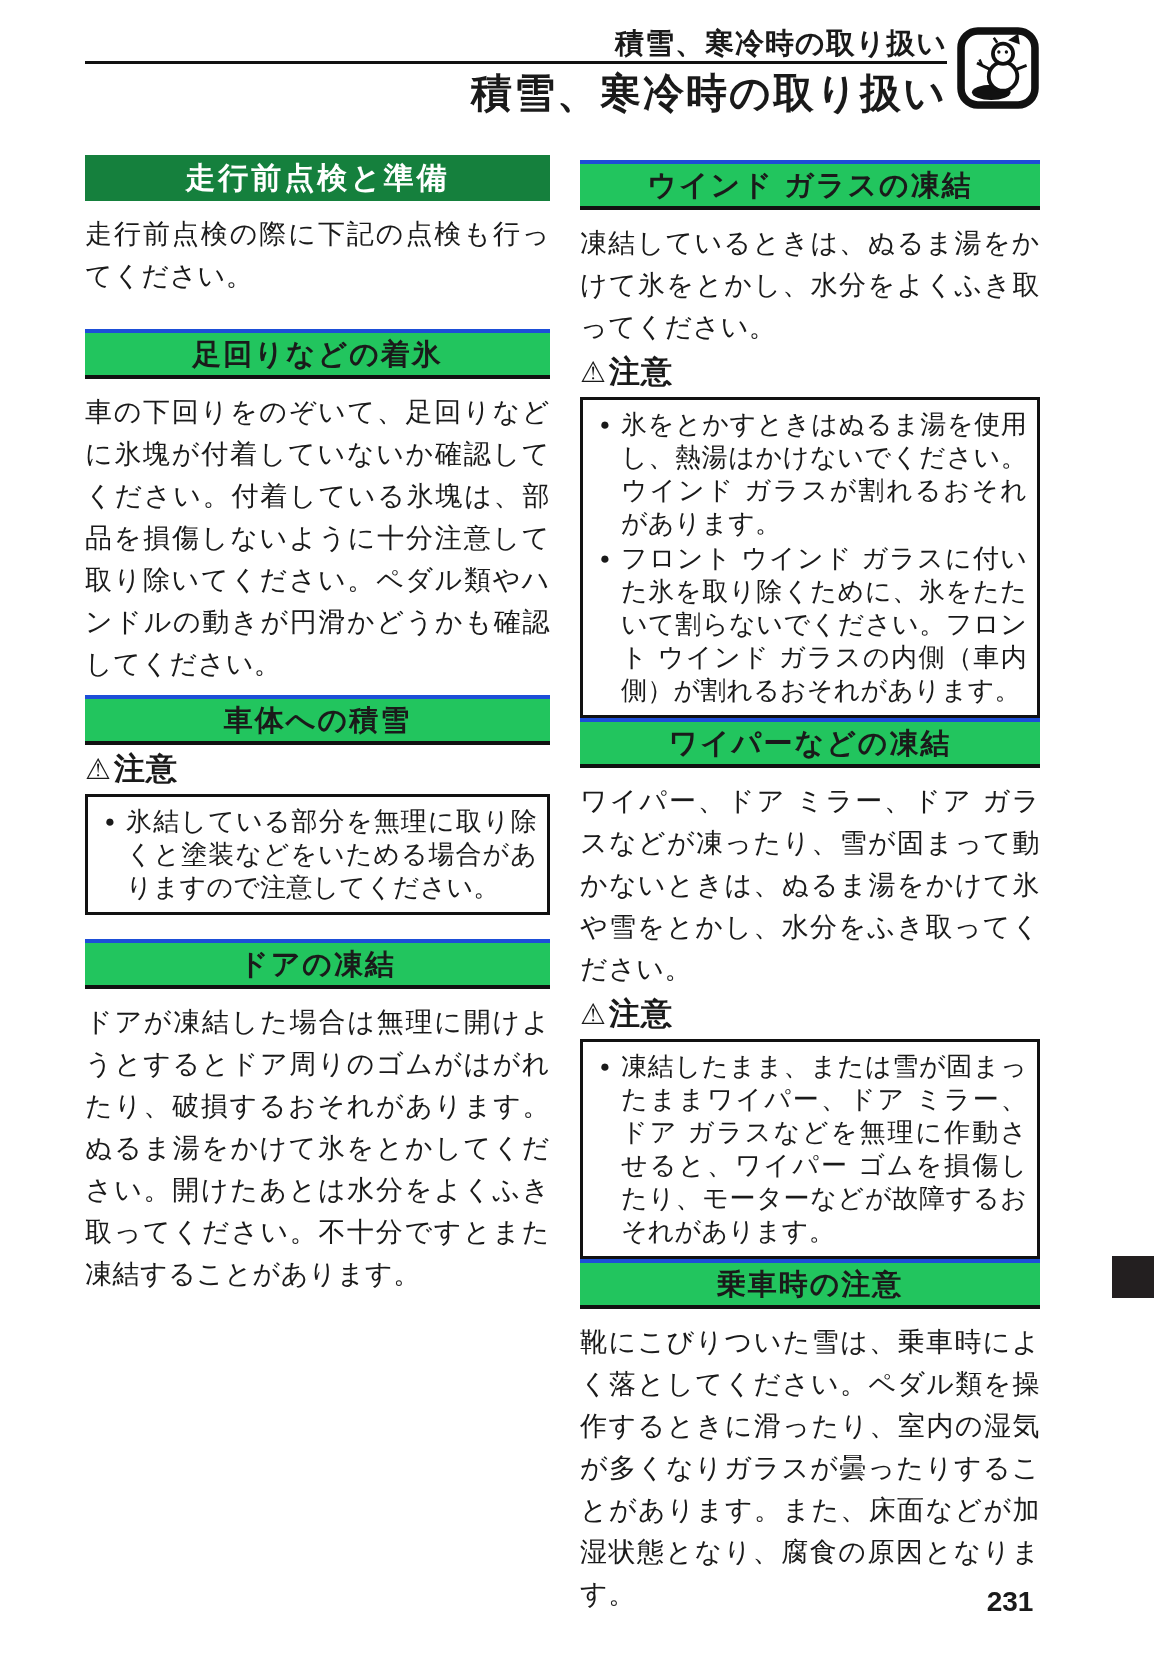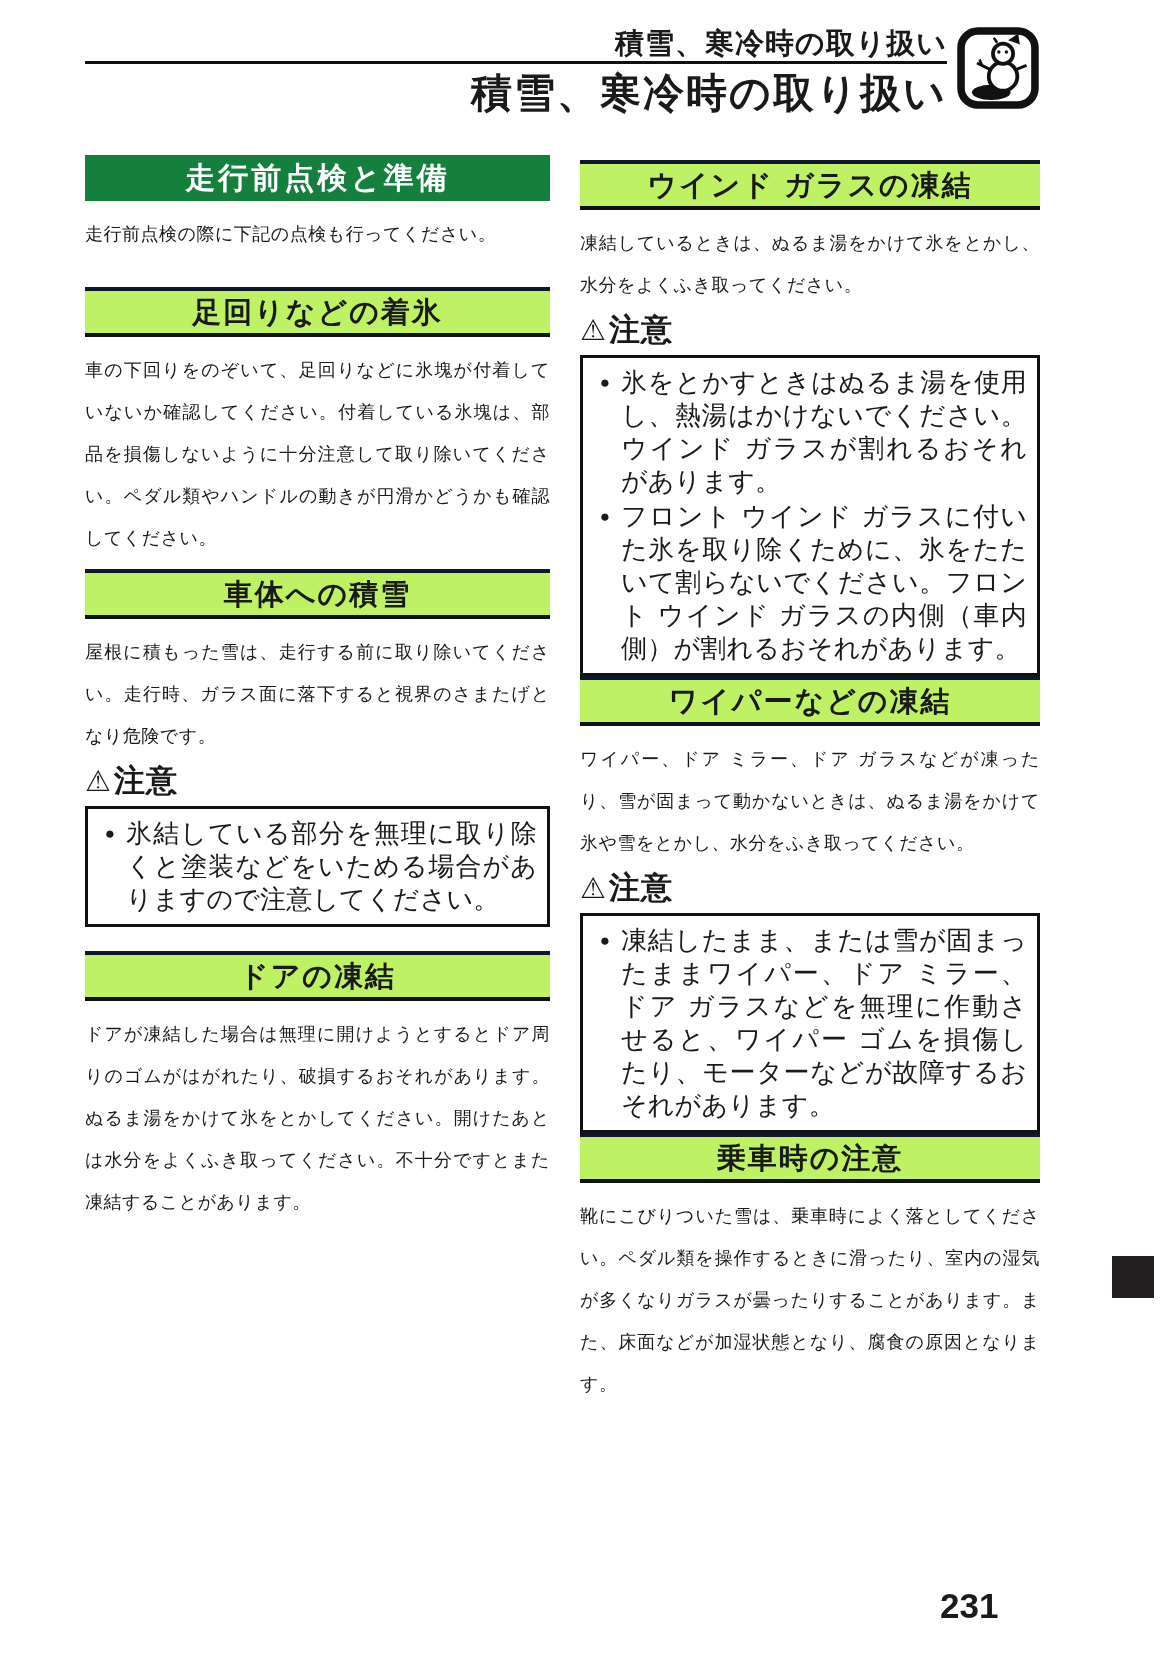--- a/index.html
+++ b/index.html
@@ -23,47 +23,47 @@
   .col{position:absolute;top:0;}
   .col-left{left:85px;width:465px;top:155px;}
   .col-right{left:580px;width:460px;top:160px;}
   
   .bar-black{
     background:#15803d;color:#fff;text-align:center;
     font-size:30px;font-weight:bold;letter-spacing:3px;
     padding:6px 0;line-height:34px;
   }
   .bar-gray{
-    background:#bef264;color:#1a1a1a;text-align:center;
-    border-top:4px solid #0f172a;border-bottom:4px solid #111;
+    background:#22c55e;color:#1a1a1a;text-align:center;
+    border-top:4px solid #1d4ed8;border-bottom:4px solid #111;
     font-size:29px;font-weight:bold;letter-spacing:2px;
     padding:3px 0;line-height:36px;
   }
   
   .body-text{
-    margin-top:12px;font-size:18px;line-height:42px;
+    margin-top:12px;font-size:27px;line-height:42px;
     text-align:justify;letter-spacing:0.5px;
   }
   
   .caution-head{
     margin-top:5px;font-size:31px;font-weight:bold;
     display:flex;align-items:center;line-height:38px;letter-spacing:1px;
   }
   .caution-head .warn{font-size:29px;margin-right:2px;font-weight:normal;}
   .caution-box{
     margin-top:6px;border:3px solid #111;padding:8px 10px 8px 6px;
     font-size:26px;line-height:33px;
   }
   .ci{display:flex;align-items:flex-start;}
   .ci + .ci{margin-top:2px;}
   .bu{flex:none;width:32px;text-align:center;font-size:17px;line-height:33px;}
   .ct{flex:1;text-align:justify;letter-spacing:0.2px;}
   
   .edge-tab{position:absolute;left:1112px;top:1256px;width:61px;height:42px;background:#231f20;}
-  .page-num{position:absolute;left:940px;top:1586px;width:140px;text-align:left;font-size:35px;font-weight:bold;}
+  .page-num{position:absolute;left:940px;top:1586px;width:140px;text-align:center;font-size:28px;font-weight:bold;}
   .mt36{margin-top:32px;} .mt14{margin-top:10px;} .mt24{margin-top:24px;} .mt26{}
 </style>
 </head>
 <body>
 
 <div class="page">
 
   <div class="hdr-small">積雪、寒冷時の取り扱い</div>
   <div class="hdr-rule"></div>
   <div class="hdr-big">積雪、寒冷時の取り扱い</div>
@@ -85,21 +85,20 @@
 
   <div class="col col-left">
 
     <div class="bar-black">走行前点検と準備</div>
     <div class="body-text">走行前点検の際に下記の点検も行ってください。</div>
 
     <div class="bar-gray mt36">足回りなどの着氷</div>
     <div class="body-text">車の下回りをのぞいて、足回りなどに氷塊が付着していないか確認してください。付着している氷塊は、部品を損傷しないように十分注意して取り除いてください。ペダル類やハンドルの動きが円滑かどうかも確認してください。</div>
 
     <div class="bar-gray mt14">車体への積雪</div>
-    <div class="body-text">屋根に積もった雪は、走行する前に取り除いてください。走行時、ガラス面に落下すると視界のさまたげとなり危険です。</div>
 
     <div class="caution-head">
       <span class="warn">⚠</span>
       <span>注意</span>
     </div>
     <div class="caution-box">
       <div class="ci">
         <span class="bu">●</span>
         <span class="ct">氷結している部分を無理に取り除くと塗装などをいためる場合がありますので注意してください。</span>
       </div>

